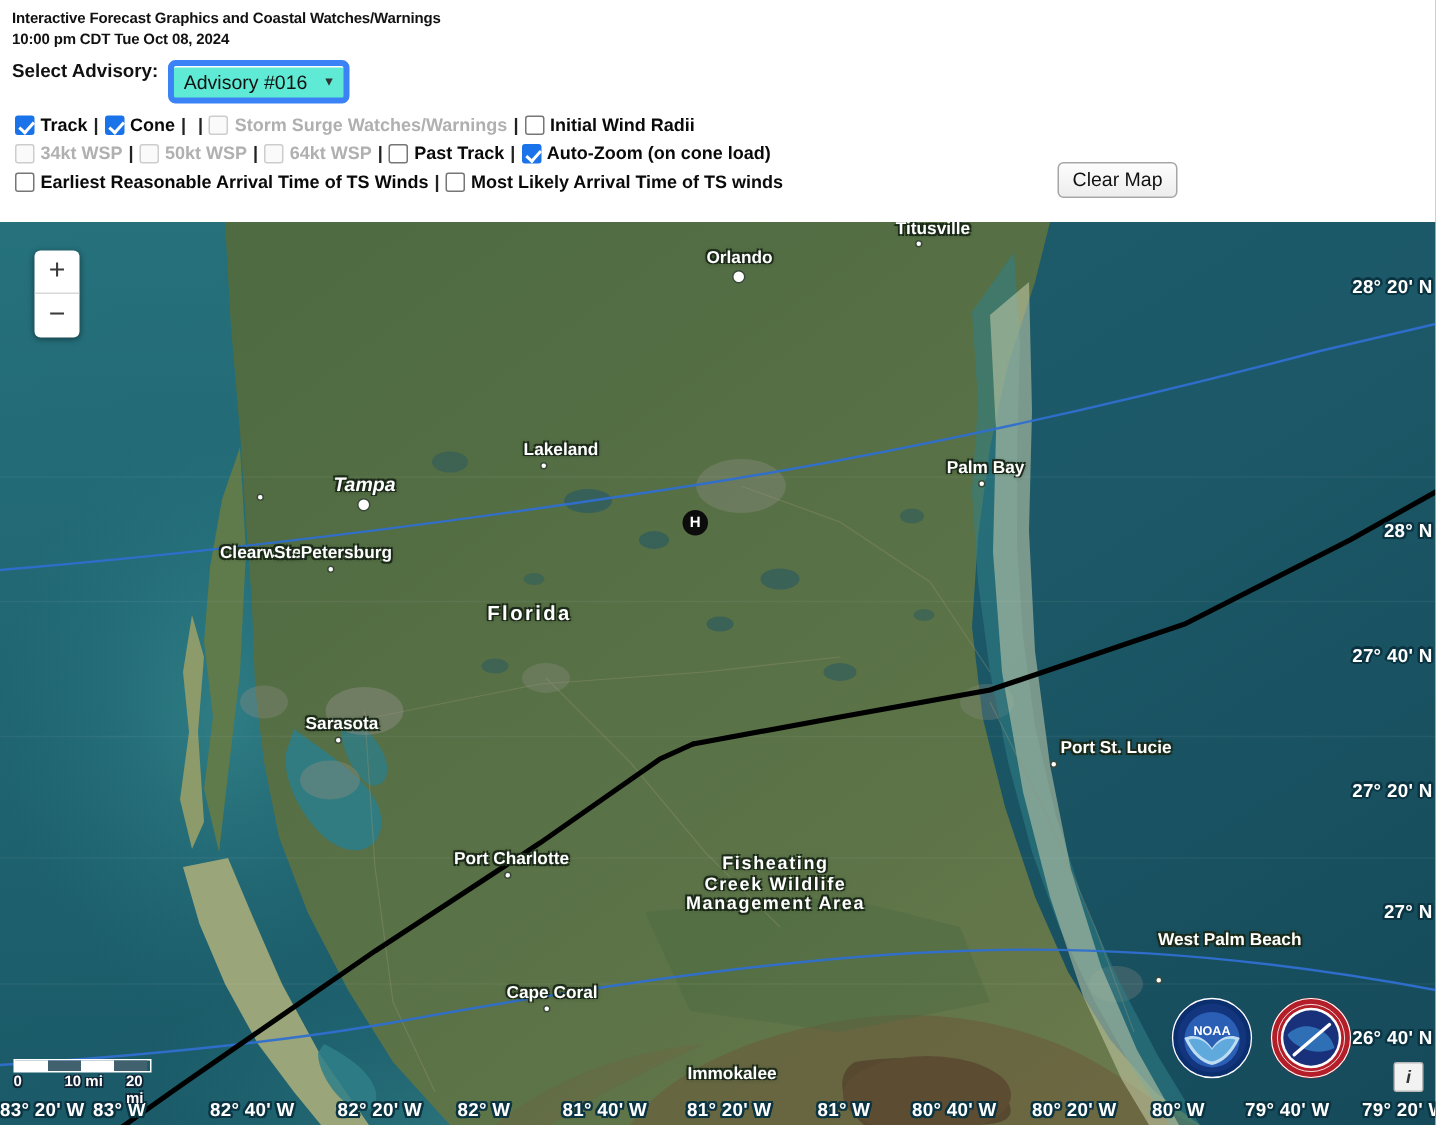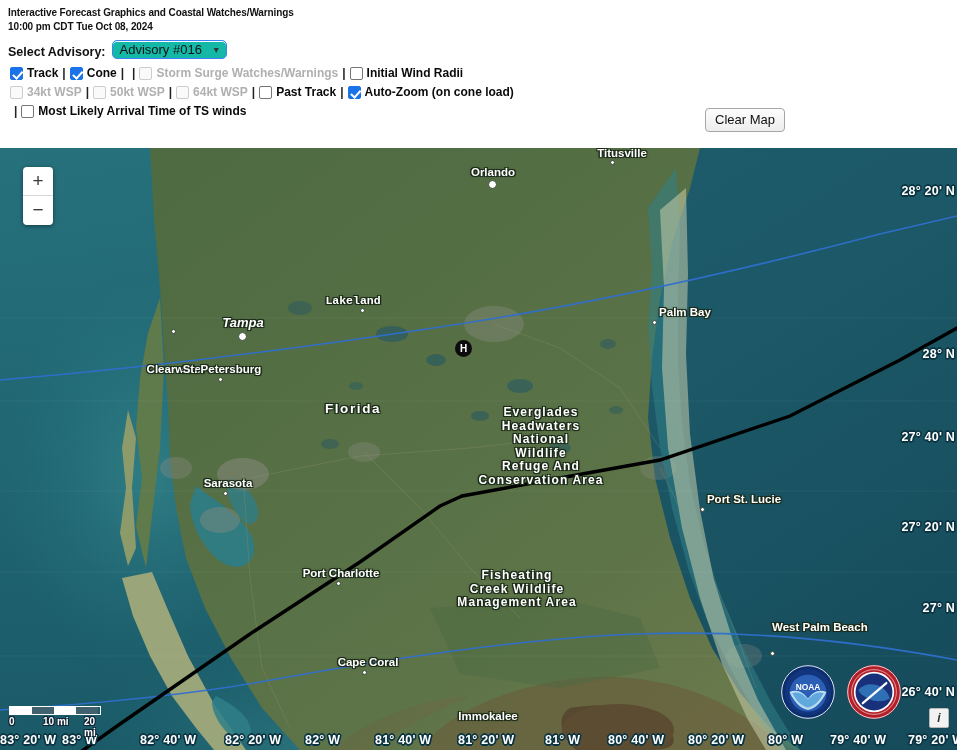--- a/index.html
+++ b/index.html
@@ -12,34 +12,34 @@
   }
   #app { position: relative; width: 957px; height: 750px; }
 
   
   .header { padding: 6px 8px 0 8px; }
   .header .hline {
     font-size: 10px; font-weight: bold; color: #111;
     line-height: 14px; letter-spacing: -0.1px;
   }
   .advisory-row {
-    display: flex; align-items: flex-end; gap: 6px;
+    display: flex; align-items: flex-start; gap: 6px;
     padding: 6px 0 4px 8px;
   }
   .advisory-label { font-size: 12.5px; font-weight: bold; color: #111; }
   .advisory-select {
     font-family: "Liberation Sans", sans-serif;
     font-size: 13px; color: #111;
-    background: #14b8a6;
-    border: 1px solid #3b82f6;
+    background: #5eead4;
+    border: 4px solid #3b82f6;
     border-radius: 5px;
     padding: 2px 24px 2px 7px;
     position: relative;
     display: inline-flex; align-items: center;
-    height: 19px;
+    height: 29px;
     box-shadow: inset 0 1px 0 #fff;
   }
   .advisory-select .chev {
     position: absolute; right: 7px; top: 50%;
     transform: translateY(-55%);
     font-size: 10px; color: #333;
   }
 
   
   .cbrows { padding: 1px 0 3px 10px; }
@@ -276,20 +276,24 @@
         <span>Past Track</span>
       </span>
       <span class="sep">|</span>
       <span class="cbitem">
         <span class="cbox checked"></span>
         <span>Auto-Zoom (on cone load)</span>
       </span>
     </div>
 
     <div class="cbrow">
+      <span class="cbitem">
+        <span class="cbox"></span>
+        <span>Earliest Reasonable Arrival Time of TS Winds</span>
+      </span>
       <span class="sep">|</span>
       <span class="cbitem">
         <span class="cbox"></span>
         <span>Most Likely Arrival Time of TS winds</span>
       </span>
     </div>
   </div>
 
   <button class="clear-map-btn">Clear Map</button>
 
@@ -445,24 +449,24 @@
     <div class="grat-lbl lon-lbl" style="left:768px">80° W</div>
     <div class="grat-lbl lon-lbl" style="left:830px">79° 40' W</div>
     <div class="grat-lbl lon-lbl" style="left:908px">79° 20' W</div>
 
     <div class="place" style="left:590px; top:-1px; width:64px;">Titusville</div>
     <div class="citydot" style="left:610px; top:12px;"></div>
 
     <div class="place" style="left:462px; top:18px; width:62px;">Orlando</div>
     <div class="citydot lg" style="left:488px; top:32px;"></div>
 
-    <div class="place" style="left:321px; top:146px; width:64px;font-family:Liberation Mono, monospace;">Lakeland</div>
+    <div class="place" style="left:342px; top:146px; width:64px;">Lakeland</div>
     <div class="citydot" style="left:360px; top:160px;"></div>
 
-    <div class="place" style="left:624px; top:158px; width:66px;margin-left:28px;">Palm Bay</div>
+    <div class="place" style="left:624px; top:158px; width:66px;">Palm Bay</div>
     <div class="citydot" style="left:652px; top:172px;"></div>
 
     <div class="place" style="left:139px; top:167px; width:74px;margin-top:48px;">Clearwater</div>
     <div class="citydot" style="left:171px; top:181px;"></div>
 
     <div class="place big" style="left:213px; top:168px; width:60px;">Tampa</div>
     <div class="citydot lg" style="left:238px; top:184px;"></div>
 
     <div class="place" style="left:178px; top:215px; width:88px;">St. Petersburg</div>
     <div class="citydot" style="left:218px; top:229px;"></div>
@@ -481,28 +485,20 @@
     <div class="place" style="left:772px; top:473px; width:60px; text-align:left;">
       <span>West Palm Beach</span>
     </div>
     <div class="citydot" style="left:770px; top:503px;"></div>
 
     <div class="place" style="left:332px; top:508px; width:72px;">Cape Coral</div>
     <div class="citydot" style="left:362px; top:522px;"></div>
 
     <div class="place" style="left:454px; top:562px; width:68px;">Immokalee</div>
 
-    <div class="place region" style="left:476px; top:258px; width:130px;">
-      <div>Everglades</div>
-      <div>Headwaters</div>
-      <div>National</div>
-      <div>Wildlife</div>
-      <div>Refuge And</div>
-      <div>Conservation Area</div>
-    </div>
 
     <div class="place region" style="left:452px; top:421px; width:130px;">
       <div>Fisheating</div>
       <div>Creek Wildlife</div>
       <div>Management Area</div>
     </div>
 
     <div class="scalebar">
       <div class="scale-bars">
         <span></span>

